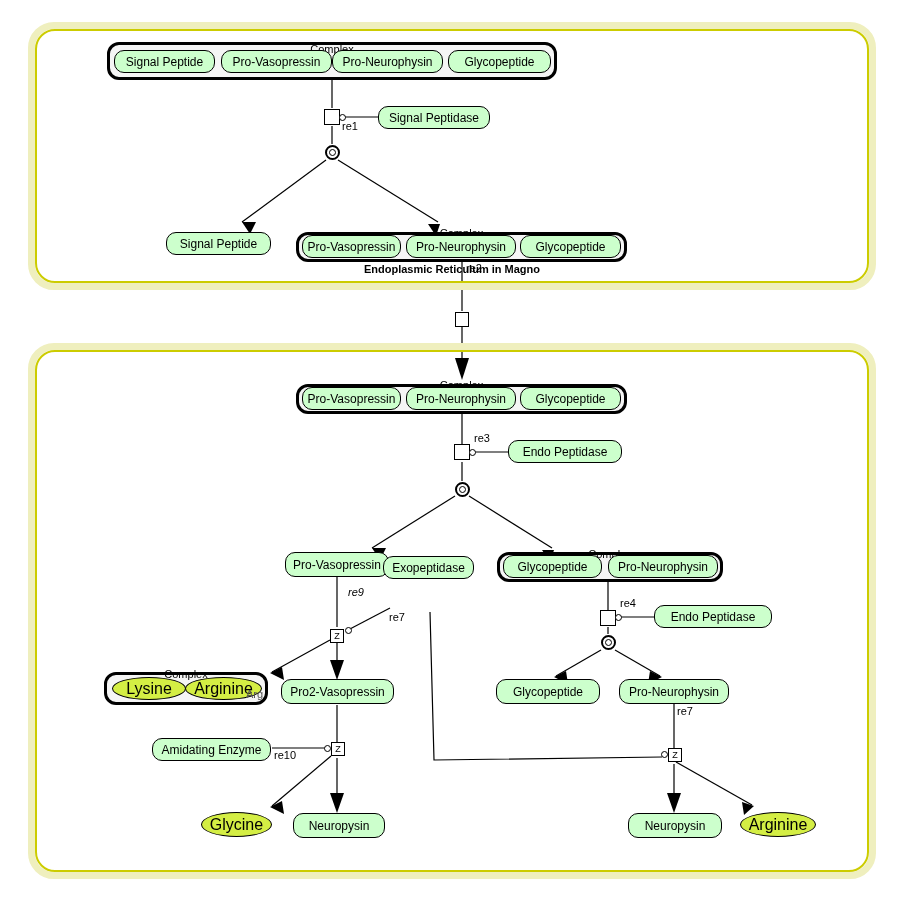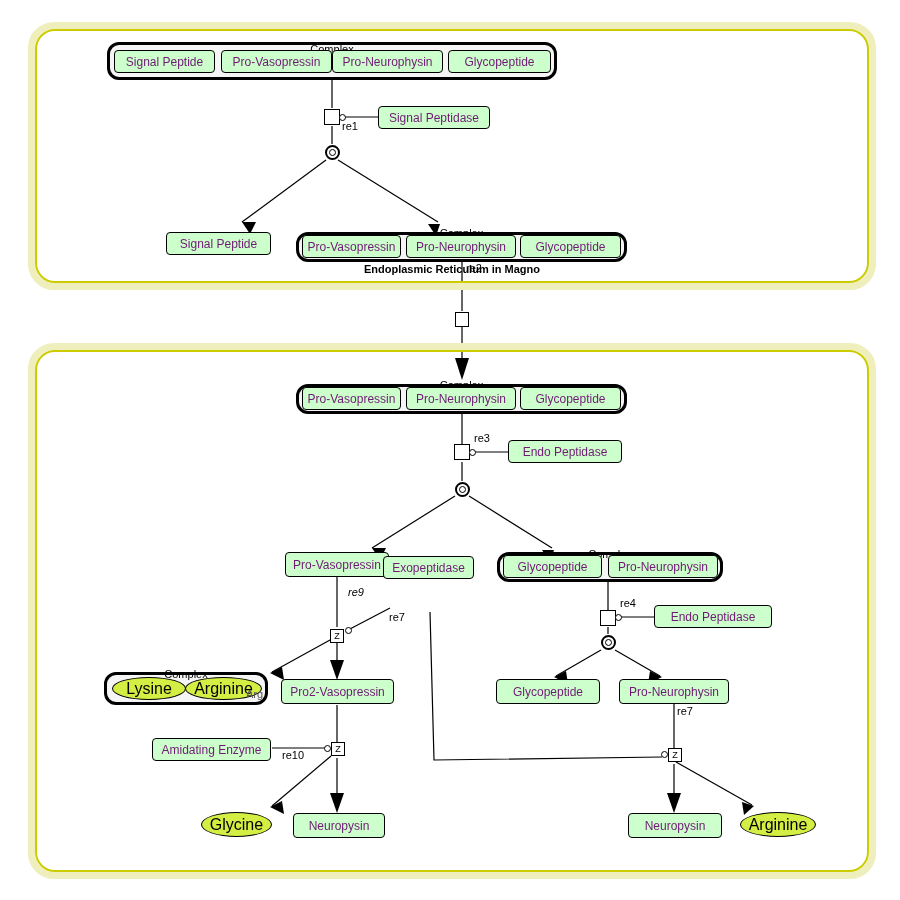--- a/index.html
+++ b/index.html
@@ -8,23 +8,23 @@
 
   
   .compartment{position:absolute;box-sizing:border-box;
     border:7px solid #efefbe;border-radius:26px;background:transparent;}
   .compartment .inner{position:absolute;inset:0;border:2px solid #cccc00;border-radius:20px;}
   .compartment-label{position:absolute;left:0;right:0;text-align:center;
     font-size:11px;color:#000;}
 
   
   .node{position:absolute;box-sizing:border-box;
-    background:#ccffcc;border:1px solid #000;border-radius:4px;
+    background:#ccffcc;border:1px solid #000;border-radius:10px;
     display:flex;align-items:center;justify-content:center;
-    font-size:12px;color:#701a75;white-space:nowrap;}
+    font-size:12px;color:#000000;white-space:nowrap;}
 
   .chem{position:absolute;box-sizing:border-box;background:#d4ee44;
     border:1px solid #000;border-radius:50%;
     display:flex;align-items:center;justify-content:center;
     font-size:16px;color:#000;white-space:nowrap;}
 
   
   .complex{position:absolute;box-sizing:border-box;background:#f5f5f5;
     border:3px solid #000;border-radius:12px;}
   .complex-title{position:absolute;left:0;right:0;top:-2px;text-align:center;
@@ -198,21 +198,21 @@
 
   <div class="node" style="left:281px;top:679px;width:113px;height:25px;">Pro2-Vasopressin</div>
 
   <div class="node" style="left:496px;top:679px;width:104px;height:25px;">Glycopeptide</div>
   <div class="node" style="left:619px;top:679px;width:110px;height:25px;">Pro-Neurophysin</div>
   <div class="edge-label" style="left:677px;top:705px;">re7</div>
 
   <div class="node" style="left:152px;top:738px;width:119px;height:23px;">Amidating Enzyme</div>
   <div class="port" style="left:324px;top:745px;"></div>
   <div class="proc-z" style="left:331px;top:742px;width:14px;height:14px;">Z</div>
-  <div class="edge-label" style="left:274px;top:749px;margin-left:8px;">re10</div>
+  <div class="edge-label" style="left:274px;top:749px;">re10</div>
 
   <div class="port" style="left:661px;top:751px;"></div>
   <div class="proc-z" style="left:668px;top:748px;width:14px;height:14px;">Z</div>
 
   <div class="chem" style="left:201px;top:812px;width:71px;height:25px;">Glycine</div>
   <div class="node" style="left:293px;top:813px;width:92px;height:25px;">Neuropysin</div>
   <div class="node" style="left:628px;top:813px;width:94px;height:25px;">Neuropysin</div>
   <div class="chem" style="left:740px;top:812px;width:76px;height:25px;">Arginine</div>
 
 </div>

